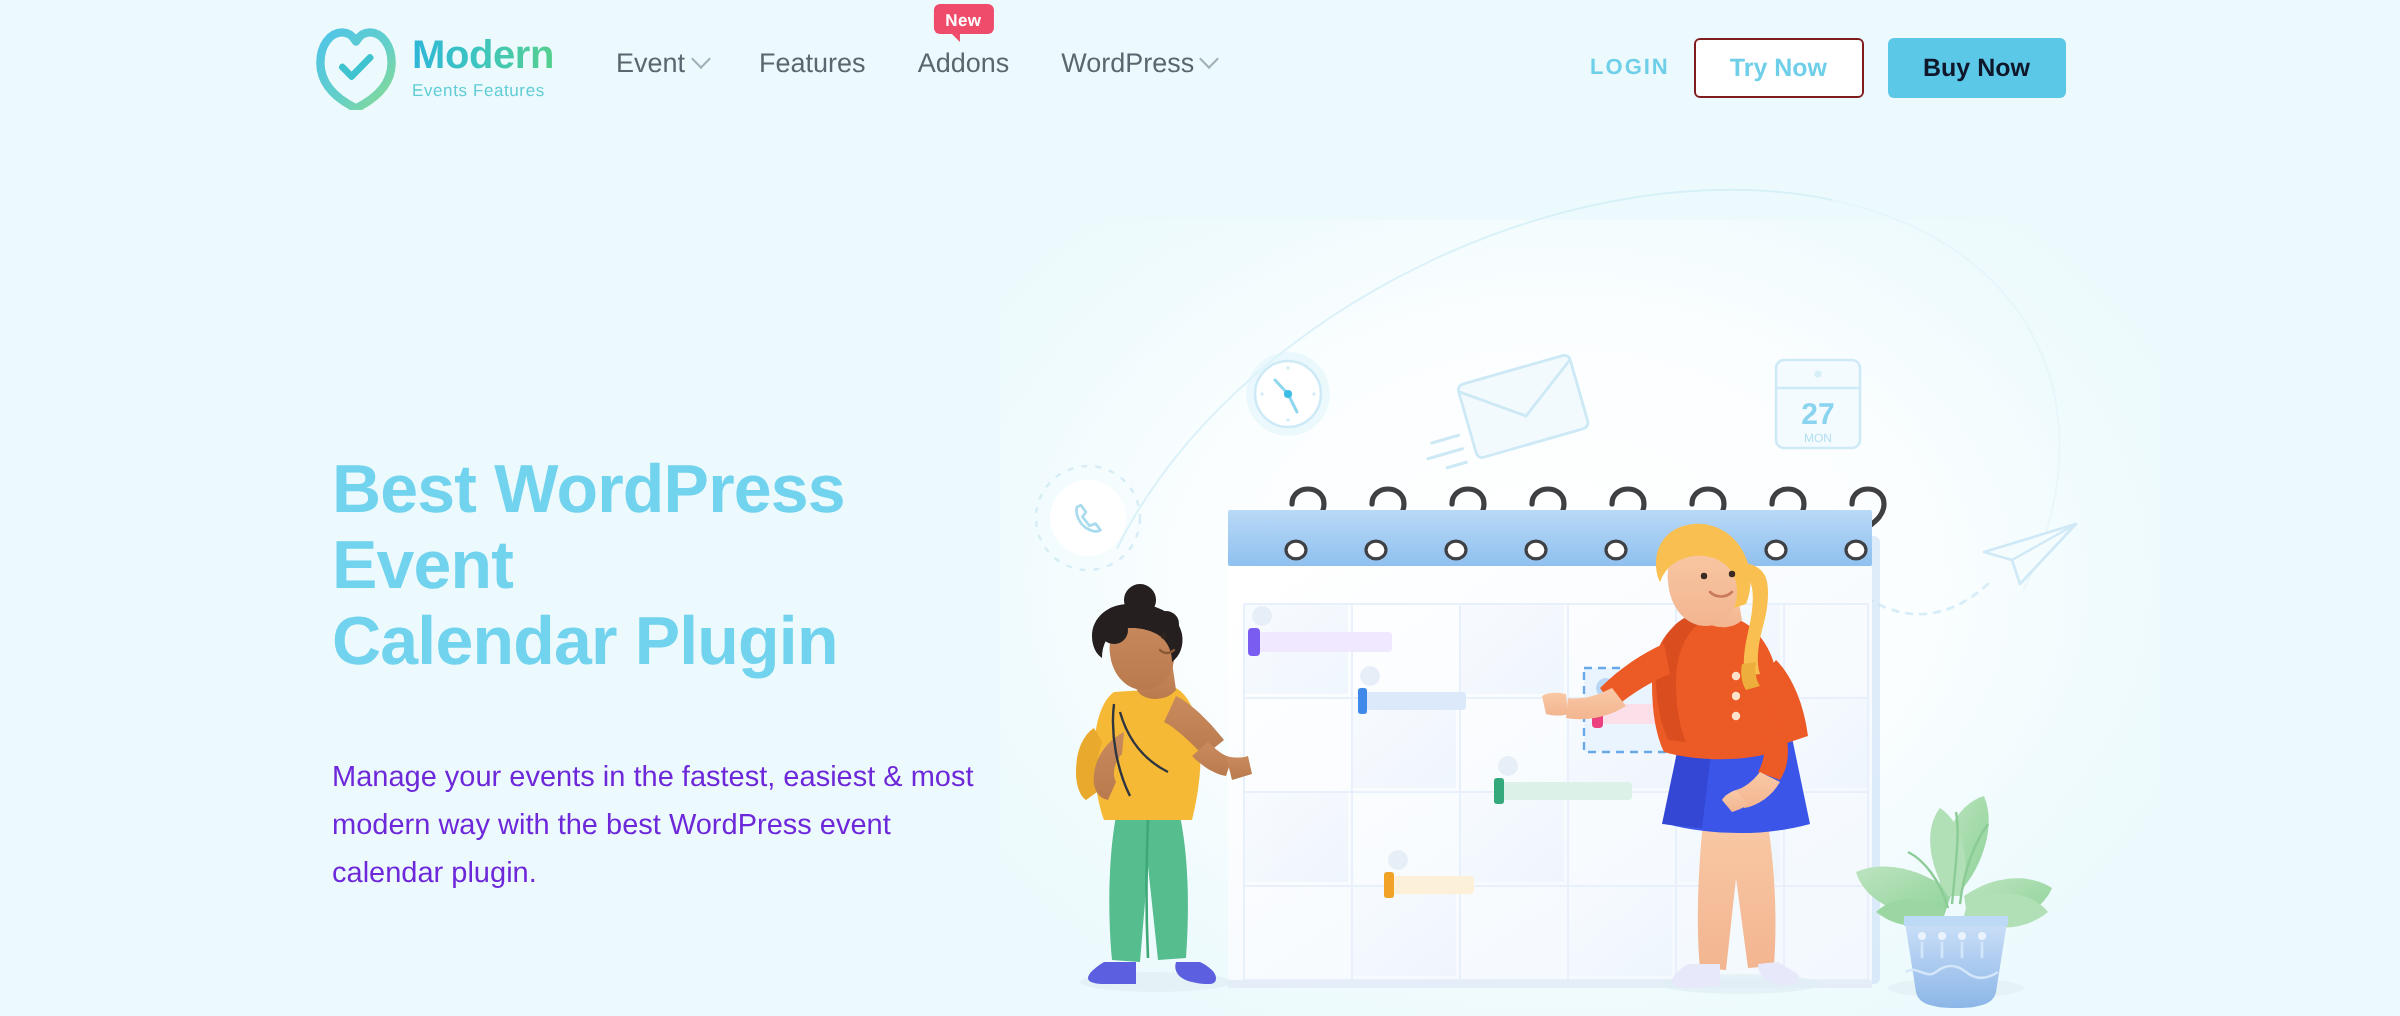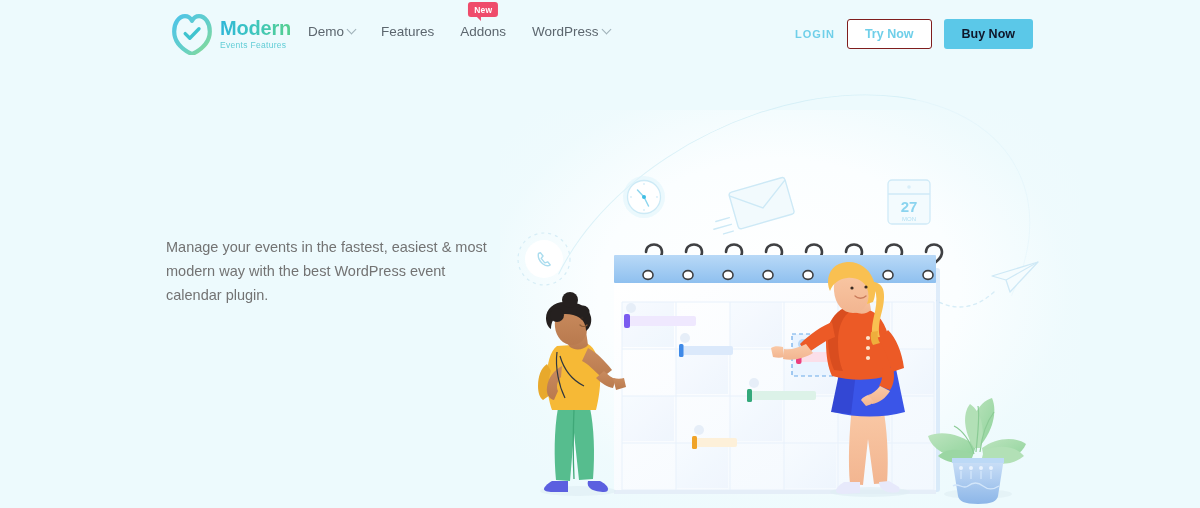--- a/index.html
+++ b/index.html
@@ -25,21 +25,21 @@
     transform:rotate(-26deg);
     pointer-events:none;
   }
 
   
   .header{
     position:absolute; left:0; top:0; width:1200px; height:66px;
     display:flex; align-items:center;
   }
   .logo{
-    position:absolute; left:172px; top:13px;
+    position:absolute; left:158px; top:13px;
     display:flex; align-items:center; gap:8px; cursor:pointer;
   }
   .logo-mark{ width:40px; height:42px; display:block; }
   .logo-text{ display:flex; flex-direction:column; line-height:1; }
   .logo-main{
     font-size:20px; font-weight:bold; letter-spacing:-0.2px;
     background:linear-gradient(90deg,#2fb6d8 0%,#3cc5c0 45%,#56cf8e 100%);
     -webkit-background-clip:text; background-clip:text; color:transparent;
   }
   .logo-sub{ font-size:8.5px; color:#62cdd6; letter-spacing:0.3px; margin-top:3px; }
@@ -75,21 +75,21 @@
     font-size:12.5px; font-weight:bold; padding:8px 18px; border-radius:3px; cursor:pointer;
   }
 
   
   .hero-copy{ position:absolute; left:166px; top:226px; width:345px; }
   .hero-title{
     font-size:34px; line-height:1.12; font-weight:bold; color:#72d3ee;
     letter-spacing:-0.4px;
   }
   .hero-sub{
-    margin-top:10px; font-size:14.5px; line-height:1.65; color:#737373; max-width:332px;
+    margin-top:38px; font-size:14.5px; line-height:1.65; color:#6d28d9; max-width:332px;
   }
   .hero-btns{ margin-top:29px; display:flex; align-items:center; gap:14px; }
   .btn-dl{
     display:flex; align-items:center; gap:10px;
     background:#6ccfec; color:#fff; border:none; border-radius:4px;
     padding:14px 22px; font-size:14px; font-weight:bold; cursor:pointer;
   }
   .btn-watch{
     display:flex; align-items:center; gap:10px;
     background:#fff; color:#6ccfec; border:none; border-radius:4px;
@@ -123,21 +123,21 @@
         <path d="M13.2 20.6l4.6 4.6 9.2-9.4" fill="none" stroke="#3fc4cf" stroke-width="3.4" stroke-linecap="round" stroke-linejoin="round"></path>
       </svg>
       <span class="logo-text">
         <span class="logo-main">Modern</span>
         <span class="logo-sub">Events Features</span>
       </span>
     </div>
 
     <nav class="nav">
       <div class="nav-item">
-        <span>Demo</span>
+        <span>Event</span>
         <i class="chev"></i>
       </div>
       <div class="nav-item">
         <span>Features</span>
       </div>
       <div class="nav-item">
         <span class="badge-new">New</span>
         <span>Addons</span>
       </div>
       <div class="nav-item">
@@ -147,20 +147,24 @@
     </nav>
 
     <div class="hdr-right">
       <span class="login-link">LOGIN</span>
       <button class="btn-try">Try Now</button>
       <button class="btn-buy">Buy Now</button>
     </div>
   </div>
 
   <div class="hero-copy">
+    <h1 class="hero-title">
+      <span>Best WordPress Event</span><br>
+      <span>Calendar Plugin</span>
+    </h1>
     <p class="hero-sub">Manage your events in the fastest, easiest &amp; most modern way with the best WordPress event calendar plugin.</p>
 
   </div>
 
   <div class="illus">
     <svg width="600" height="408" viewBox="0 0 600 408">
       <defs>
         <linearGradient id="gTop" x1="0" y1="0" x2="0" y2="1">
           <stop offset="0%" stop-color="#b9d9f7"></stop>
             <stop offset="100%" stop-color="#8fc0ef"></stop>

